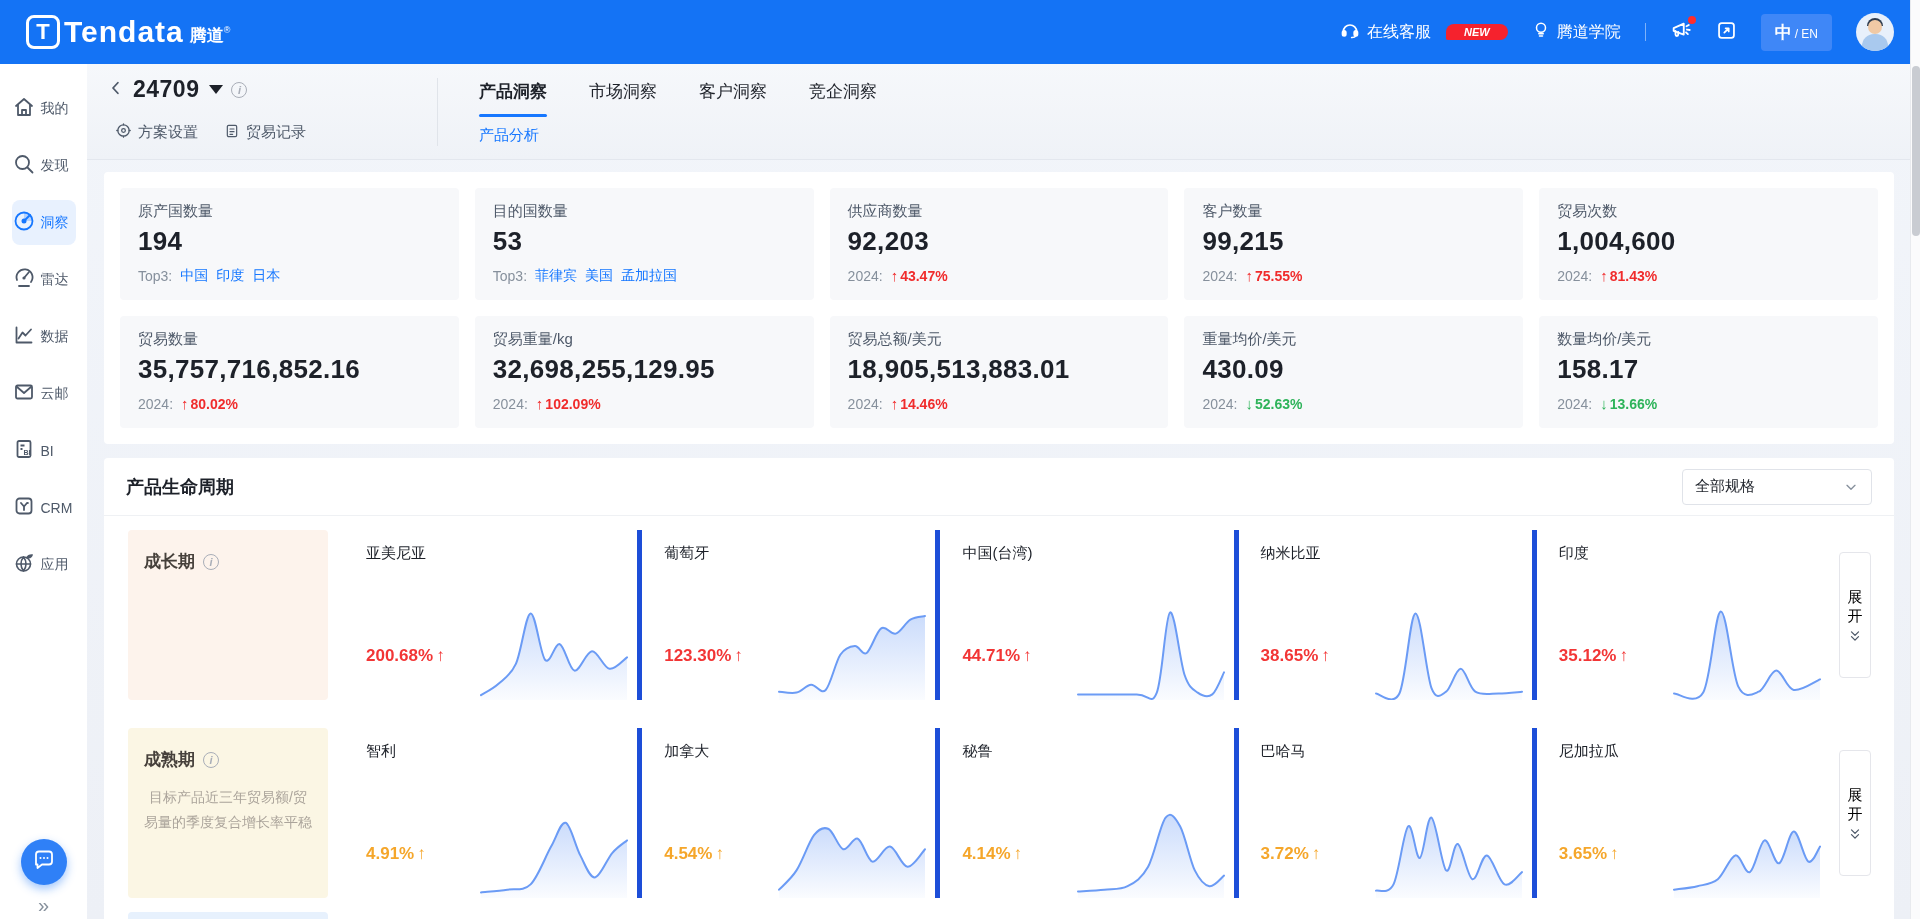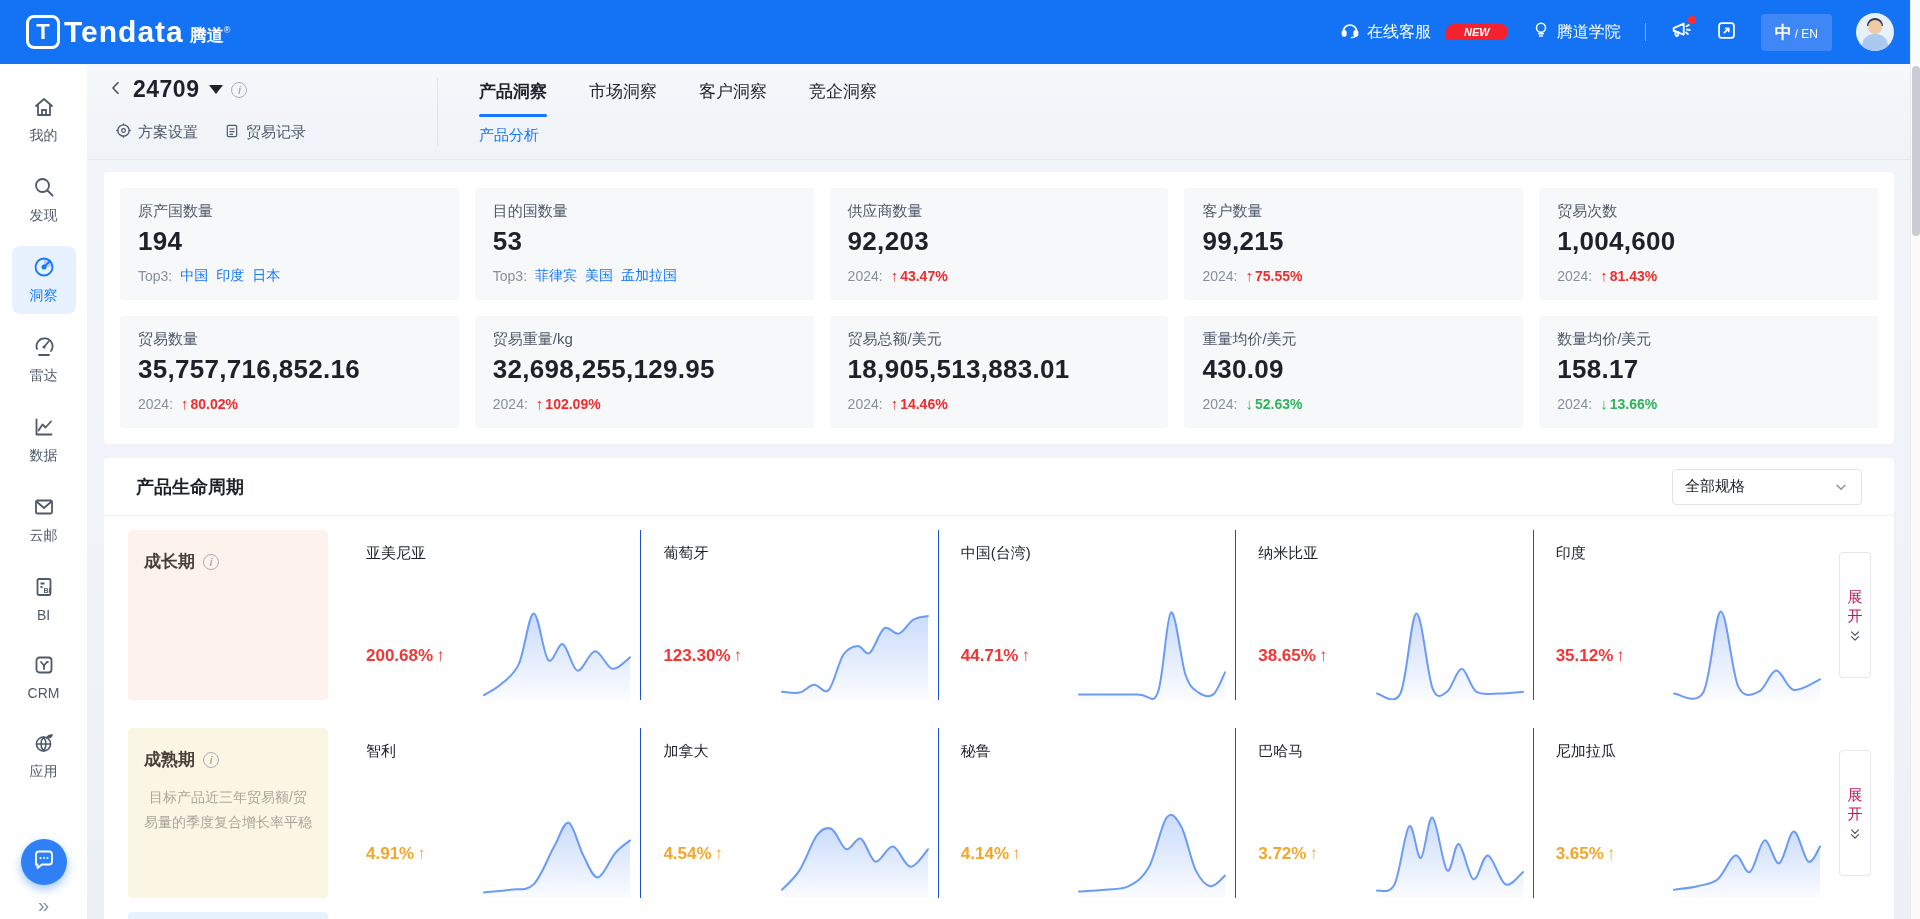--- a/index.html
+++ b/index.html
@@ -25,21 +25,21 @@
   .avatar .head { position:absolute; top:7px; left:12px; width:14px; height:14px; border-radius:50%; background:#f0c9a5; }
   .avatar .hair { position:absolute; top:5px; left:11px; width:16px; height:8px; border-radius:8px 8px 0 0; background:#2e3b4e; }
   .avatar .body { position:absolute; top:21px; left:6px; width:26px; height:17px; border-radius:12px 12px 0 0; background:#a9c9ee; }
 
   
   .scrollbar { position:absolute; top:0; right:0; width:10px; height:919px; background:#fbfbfc; border-left:1px solid #e8eaee; z-index:30; }
   .scroll-thumb { position:absolute; top:66px; left:1px; width:8px; height:170px; background:#c9ccd2; border-radius:4px; }
 
   
   .sidebar { position:absolute; top:64px; left:0; width:87px; height:855px; background:#fff; display:flex; flex-direction:column; align-items:center; padding-top:22px; z-index:10; }
-  .side-item { width:64px; padding:9px 0; border-radius:8px; display:flex; flex-direction:column; align-items:center; gap:5px; margin-bottom:12px; color:#4e5969; font-size:14px; cursor:pointer; }
+  .side-item { width:64px; padding:9px 0; border-radius:8px; display:flex; align-items:center; gap:5px; margin-bottom:12px; color:#4e5969; font-size:14px; cursor:pointer; }
   .side-item svg { stroke:#4e5969; }
   .side-item.active { background:#e8f1fe; color:#1677ff; }
   .side-item.active svg { stroke:#1677ff; }
   .chat-fab { position:absolute; bottom:34px; left:50%; transform:translateX(-50%); width:46px; height:46px; border-radius:50%; background:#2f80f7; box-shadow:0 4px 10px rgba(47,128,247,.45); display:flex; align-items:center; justify-content:center; cursor:pointer; }
   .side-collapse { position:absolute; bottom:2px; left:50%; transform:translateX(-50%); color:#86909c; font-size:20px; cursor:pointer; }
 
   
   .main { position:absolute; top:64px; left:87px; width:1823px; height:855px; background:linear-gradient(180deg,#f2f5fa 0%,#edf0f6 100%); overflow:hidden; }
 
   .page-header { position:relative; height:96px; border-bottom:1px solid #e3e7ee; background:linear-gradient(180deg,#f6f8fb,#eff2f7); }
@@ -67,43 +67,43 @@
   .s-year { color:#86909c; }
   .s-links { display:flex; gap:8px; }
   .s-link { color:#1677ff; cursor:pointer; }
   .trend { display:flex; align-items:center; gap:2px; font-weight:bold; }
   .trend.up { color:#f02c2c; }
   .trend.down { color:#2eb35a; }
   .trend .arr { font-size:15px; }
 
   
   .lifecycle-panel { margin:14px 16px 0 17px; background:#fff; border-radius:4px; }
-  .lc-header { height:58px; display:flex; align-items:center; padding:0 32px; border-bottom:1px solid #eff1f4;font-family:Liberation Mono, monospace; }
+  .lc-header { height:58px; display:flex; align-items:center; padding:0 22px; border-bottom:1px solid #eff1f4;font-family:Liberation Mono, monospace; }
   .lc-title { font-size:18px; font-weight:bold; color:#1d2129; }
   .lc-select { margin-left:auto; width:190px; height:36px; border:1px solid #e0e3e9; border-radius:4px; display:flex; align-items:center; padding:0 12px; font-size:15px; color:#1d2129; cursor:pointer; background:#fff; }
   .lc-select svg { margin-left:auto; }
 
   .lc-row { display:flex; padding:14px 14px 14px 24px; }
   .stage-card { width:200px; min-height:170px; border-radius:4px; padding:20px 16px; flex-shrink:0;text-align:center; }
   .stage-card.pink { background:#fdf3ec; }
   .stage-card.cream { background:#fbf6e4; }
   .stage-head { display:flex; align-items:center; gap:8px; }
   .stage-title { font-size:17px; font-weight:bold; color:#46403b; }
   .stage-desc { margin-top:14px; font-size:14px; line-height:25px; color:#aba49b; }
   .charts { flex:1; display:flex; margin-left:16px; }
   .chart-cell { flex:1; padding:14px 8px 0 22px; display:flex; flex-direction:column; }
-  .chart-cell + .chart-cell { border-left:1px solid #1d4ed8; }
+  .chart-cell + .chart-cell { border-left:5px solid #1d4ed8; }
   .cc-name { font-size:15px; color:#1d2129; }
   .cc-body { display:flex; align-items:flex-end; margin-top:auto; }
   .cc-pct { font-size:17px; font-weight:bold; display:flex; align-items:center; gap:3px; margin-bottom:34px; }
   .row-growth .cc-pct { color:#f23535; }
   .row-mature .cc-pct { color:#f5a62a; }
   .cc-chart { margin-left:auto; display:block; }
   .expand-col { width:50px; flex-shrink:0; display:flex; align-items:center; justify-content:center; }
-  .expand-btn { width:32px; height:126px; border:1px solid #e5e6eb; border-radius:4px; display:flex; flex-direction:column; align-items:center; justify-content:center; gap:4px; color:#be185d; font-size:15px; cursor:pointer; background:#fff; }
+  .expand-btn { width:32px; height:126px; border:1px solid #e5e6eb; border-radius:4px; display:flex; flex-direction:column; align-items:center; justify-content:center; gap:4px; color:#000000; font-size:15px; cursor:pointer; background:#fff; }
   .expand-btn .vlabel { width:16px; text-align:center; line-height:19px; word-break:break-all; }
   .row-sliver { padding-top:0; }
   .stage-sliver { width:200px; height:30px; border-radius:4px 4px 0 0; background:#e7f1fd; }
 </style>
 </head>
 <body>
 
 <svg width="0" height="0" style="position:absolute">
   <defs>
     <linearGradient id="sparkfill" x1="0" y1="0" x2="0" y2="1">

